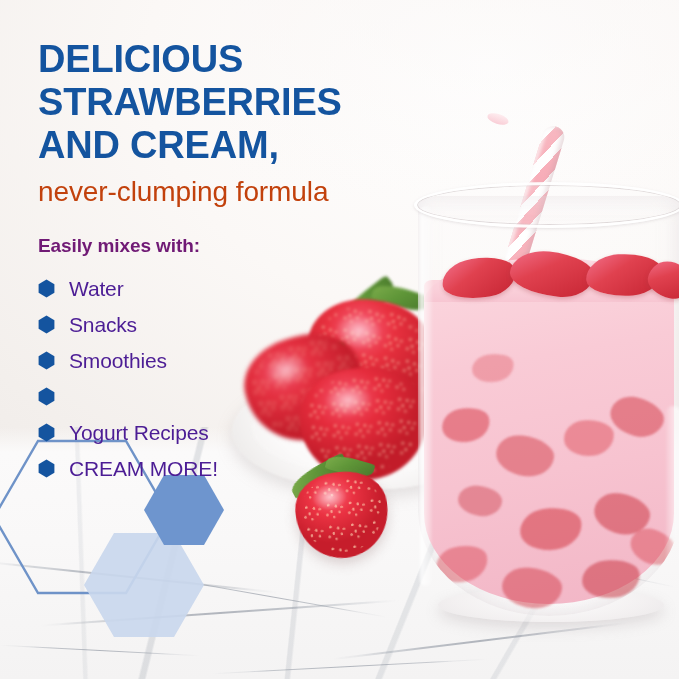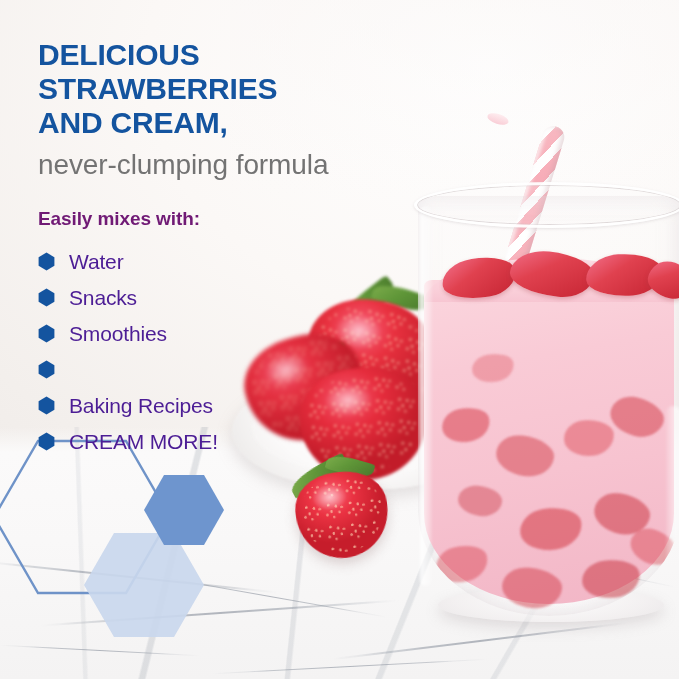--- a/index.html
+++ b/index.html
@@ -225,29 +225,29 @@
   }
 
   
   .deco { position:absolute; left:0; bottom:0; width:260px; height:250px; pointer-events:none; }
 
   
   .content { position:absolute; left:0; top:0; width:420px; padding:38px 0 0 38px; }
 
   .headline {
     color:#14549f;
-    font-size:30px;
+    font-size:38px;
     font-weight:bold;
     line-height:1.13;
     letter-spacing:-.2px;
     text-transform:uppercase;
     white-space:pre-line;
   }
   .subhead {
-    color:#737373;
+    color:#c2410c;
     font-size:28px;
     font-weight:normal;
     line-height:1.2;
     margin-top:8px;
     letter-spacing:-.1px;
   }
   .mixes-label {
     color:#701a75;
     font-size:19px;
     font-weight:bold;
@@ -391,21 +391,21 @@
       </li>
       <li class="mix-item">
         <svg class="hex-bullet" viewBox="0 0 17 19">
           <polygon points="8.5,0.6 16.4,5.2 16.4,13.8 8.5,18.4 0.6,13.8 0.6,5.2" fill="#14549f"></polygon>
         </svg>
       </li>
       <li class="mix-item">
         <svg class="hex-bullet" viewBox="0 0 17 19">
           <polygon points="8.5,0.6 16.4,5.2 16.4,13.8 8.5,18.4 0.6,13.8 0.6,5.2" fill="#14549f"></polygon>
         </svg>
-        <span class="mix-text">Baking Recipes</span>
+        <span class="mix-text">Yogurt Recipes</span>
       </li>
       <li class="mix-item">
         <svg class="hex-bullet" viewBox="0 0 17 19">
           <polygon points="8.5,0.6 16.4,5.2 16.4,13.8 8.5,18.4 0.6,13.8 0.6,5.2" fill="#14549f"></polygon>
         </svg>
         <span class="mix-text">CREAM MORE!</span>
       </li>
     </ul>
 
   </div>

